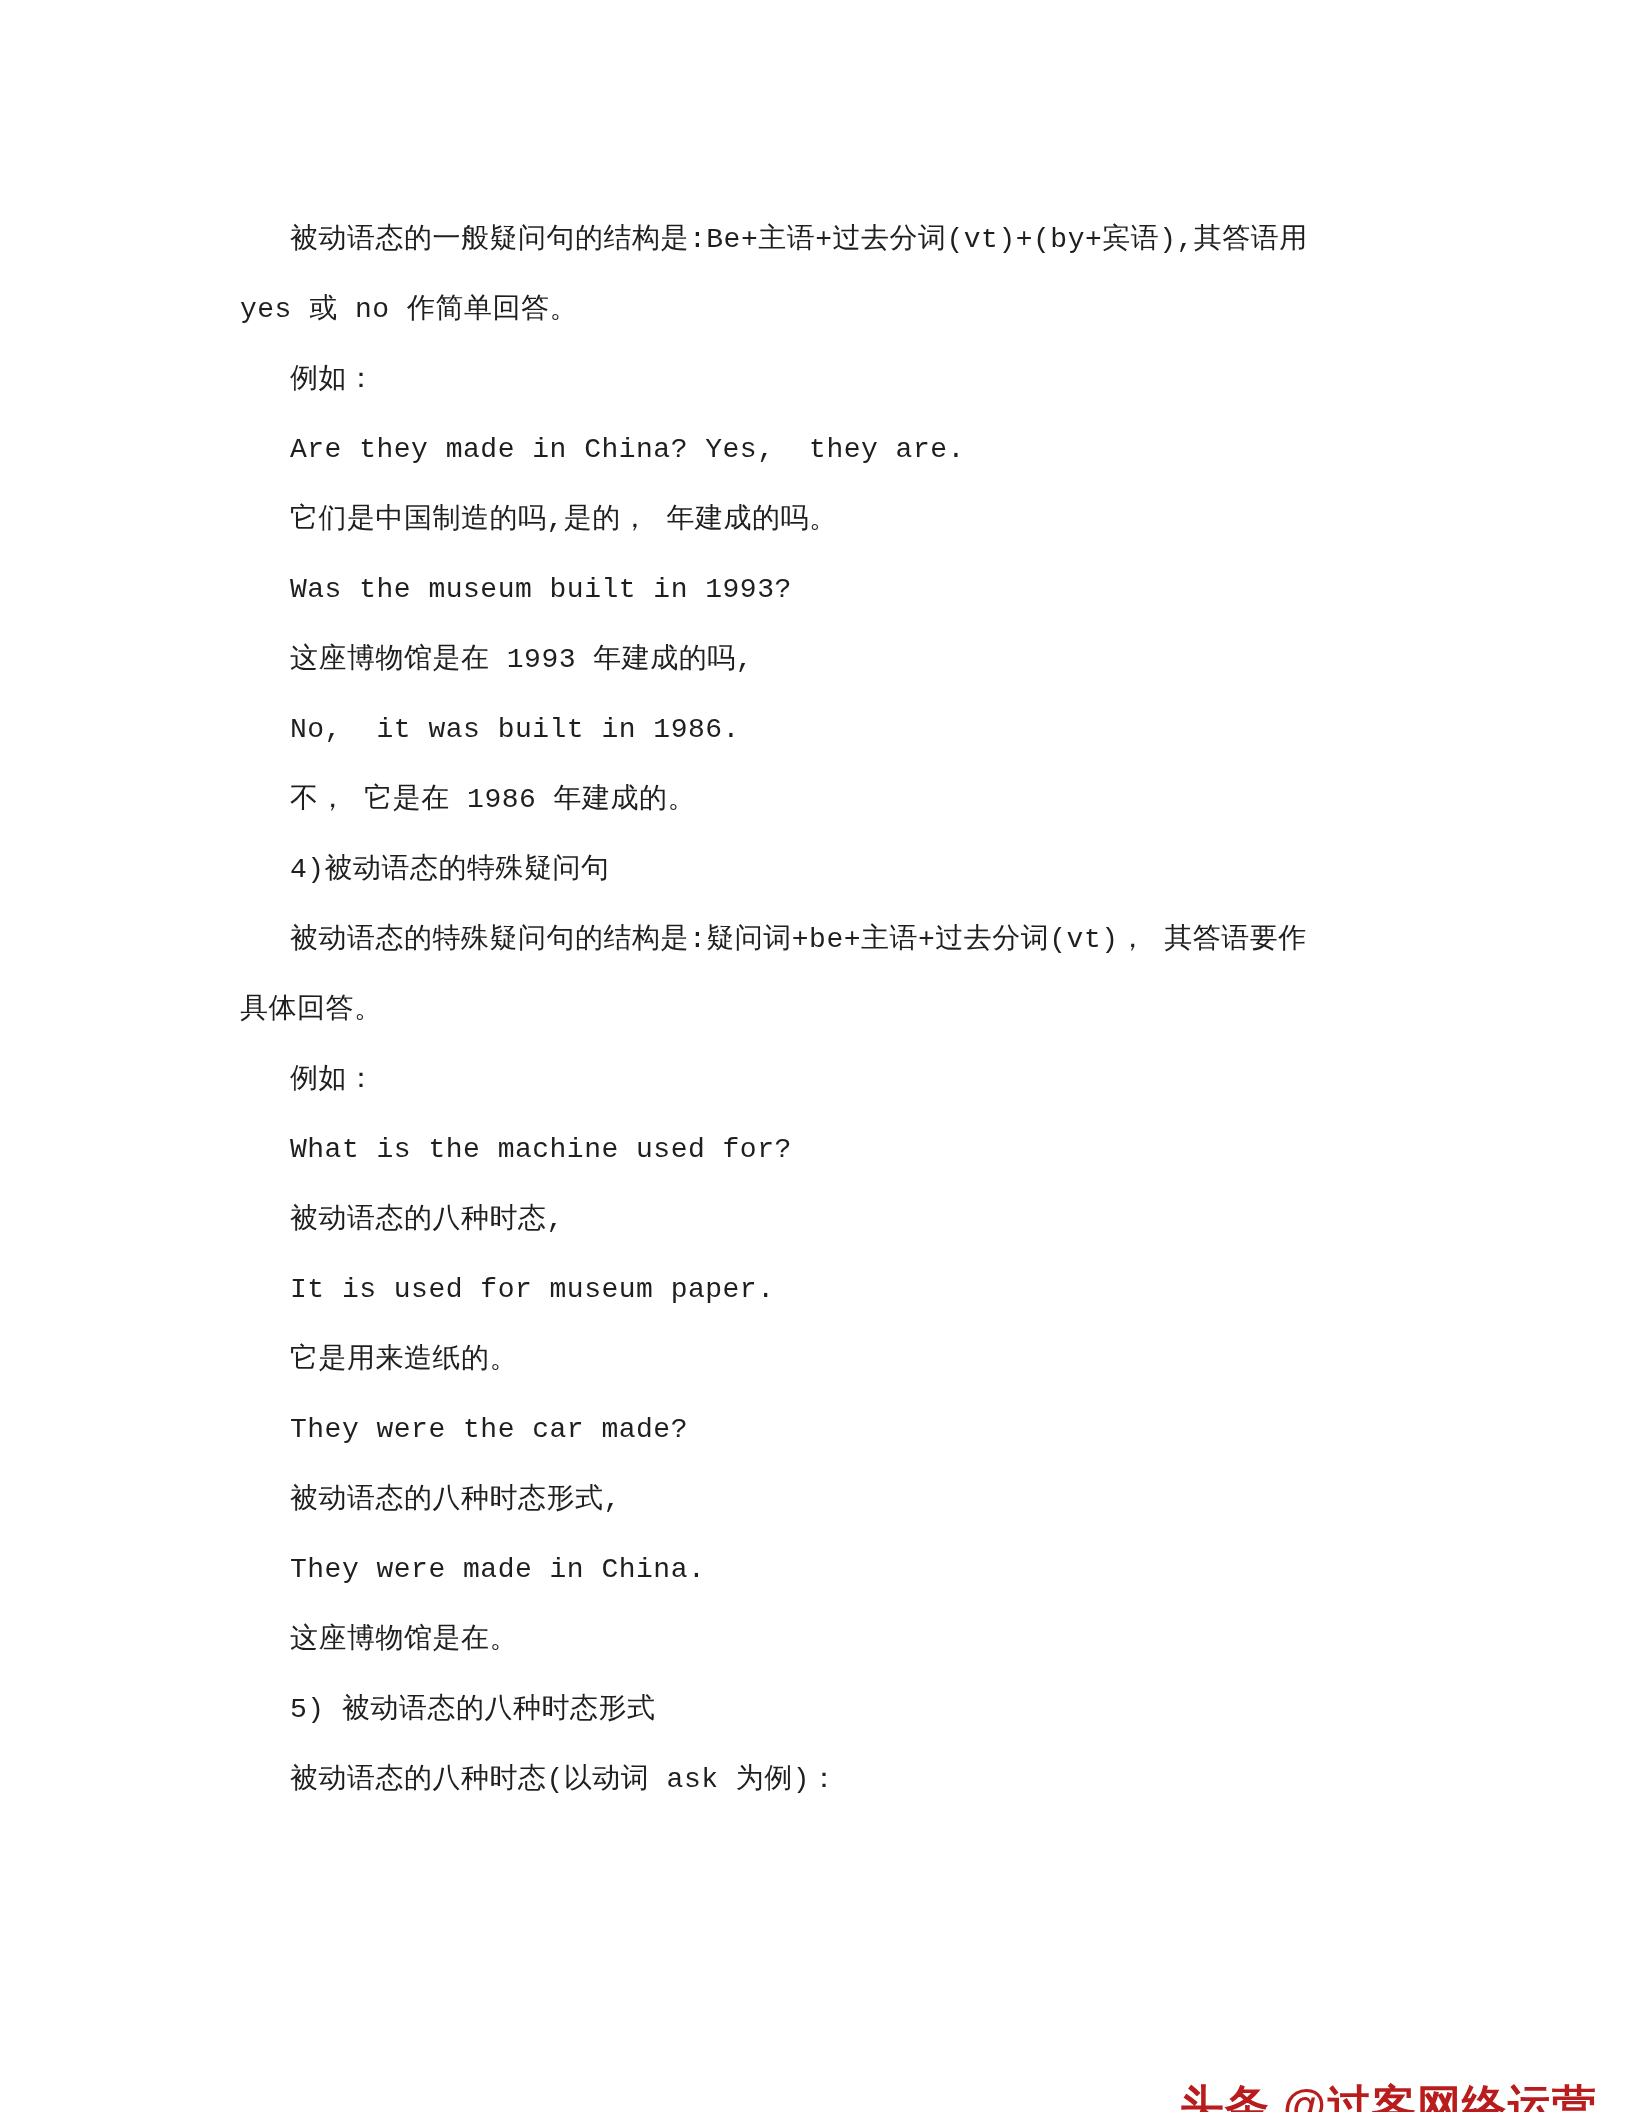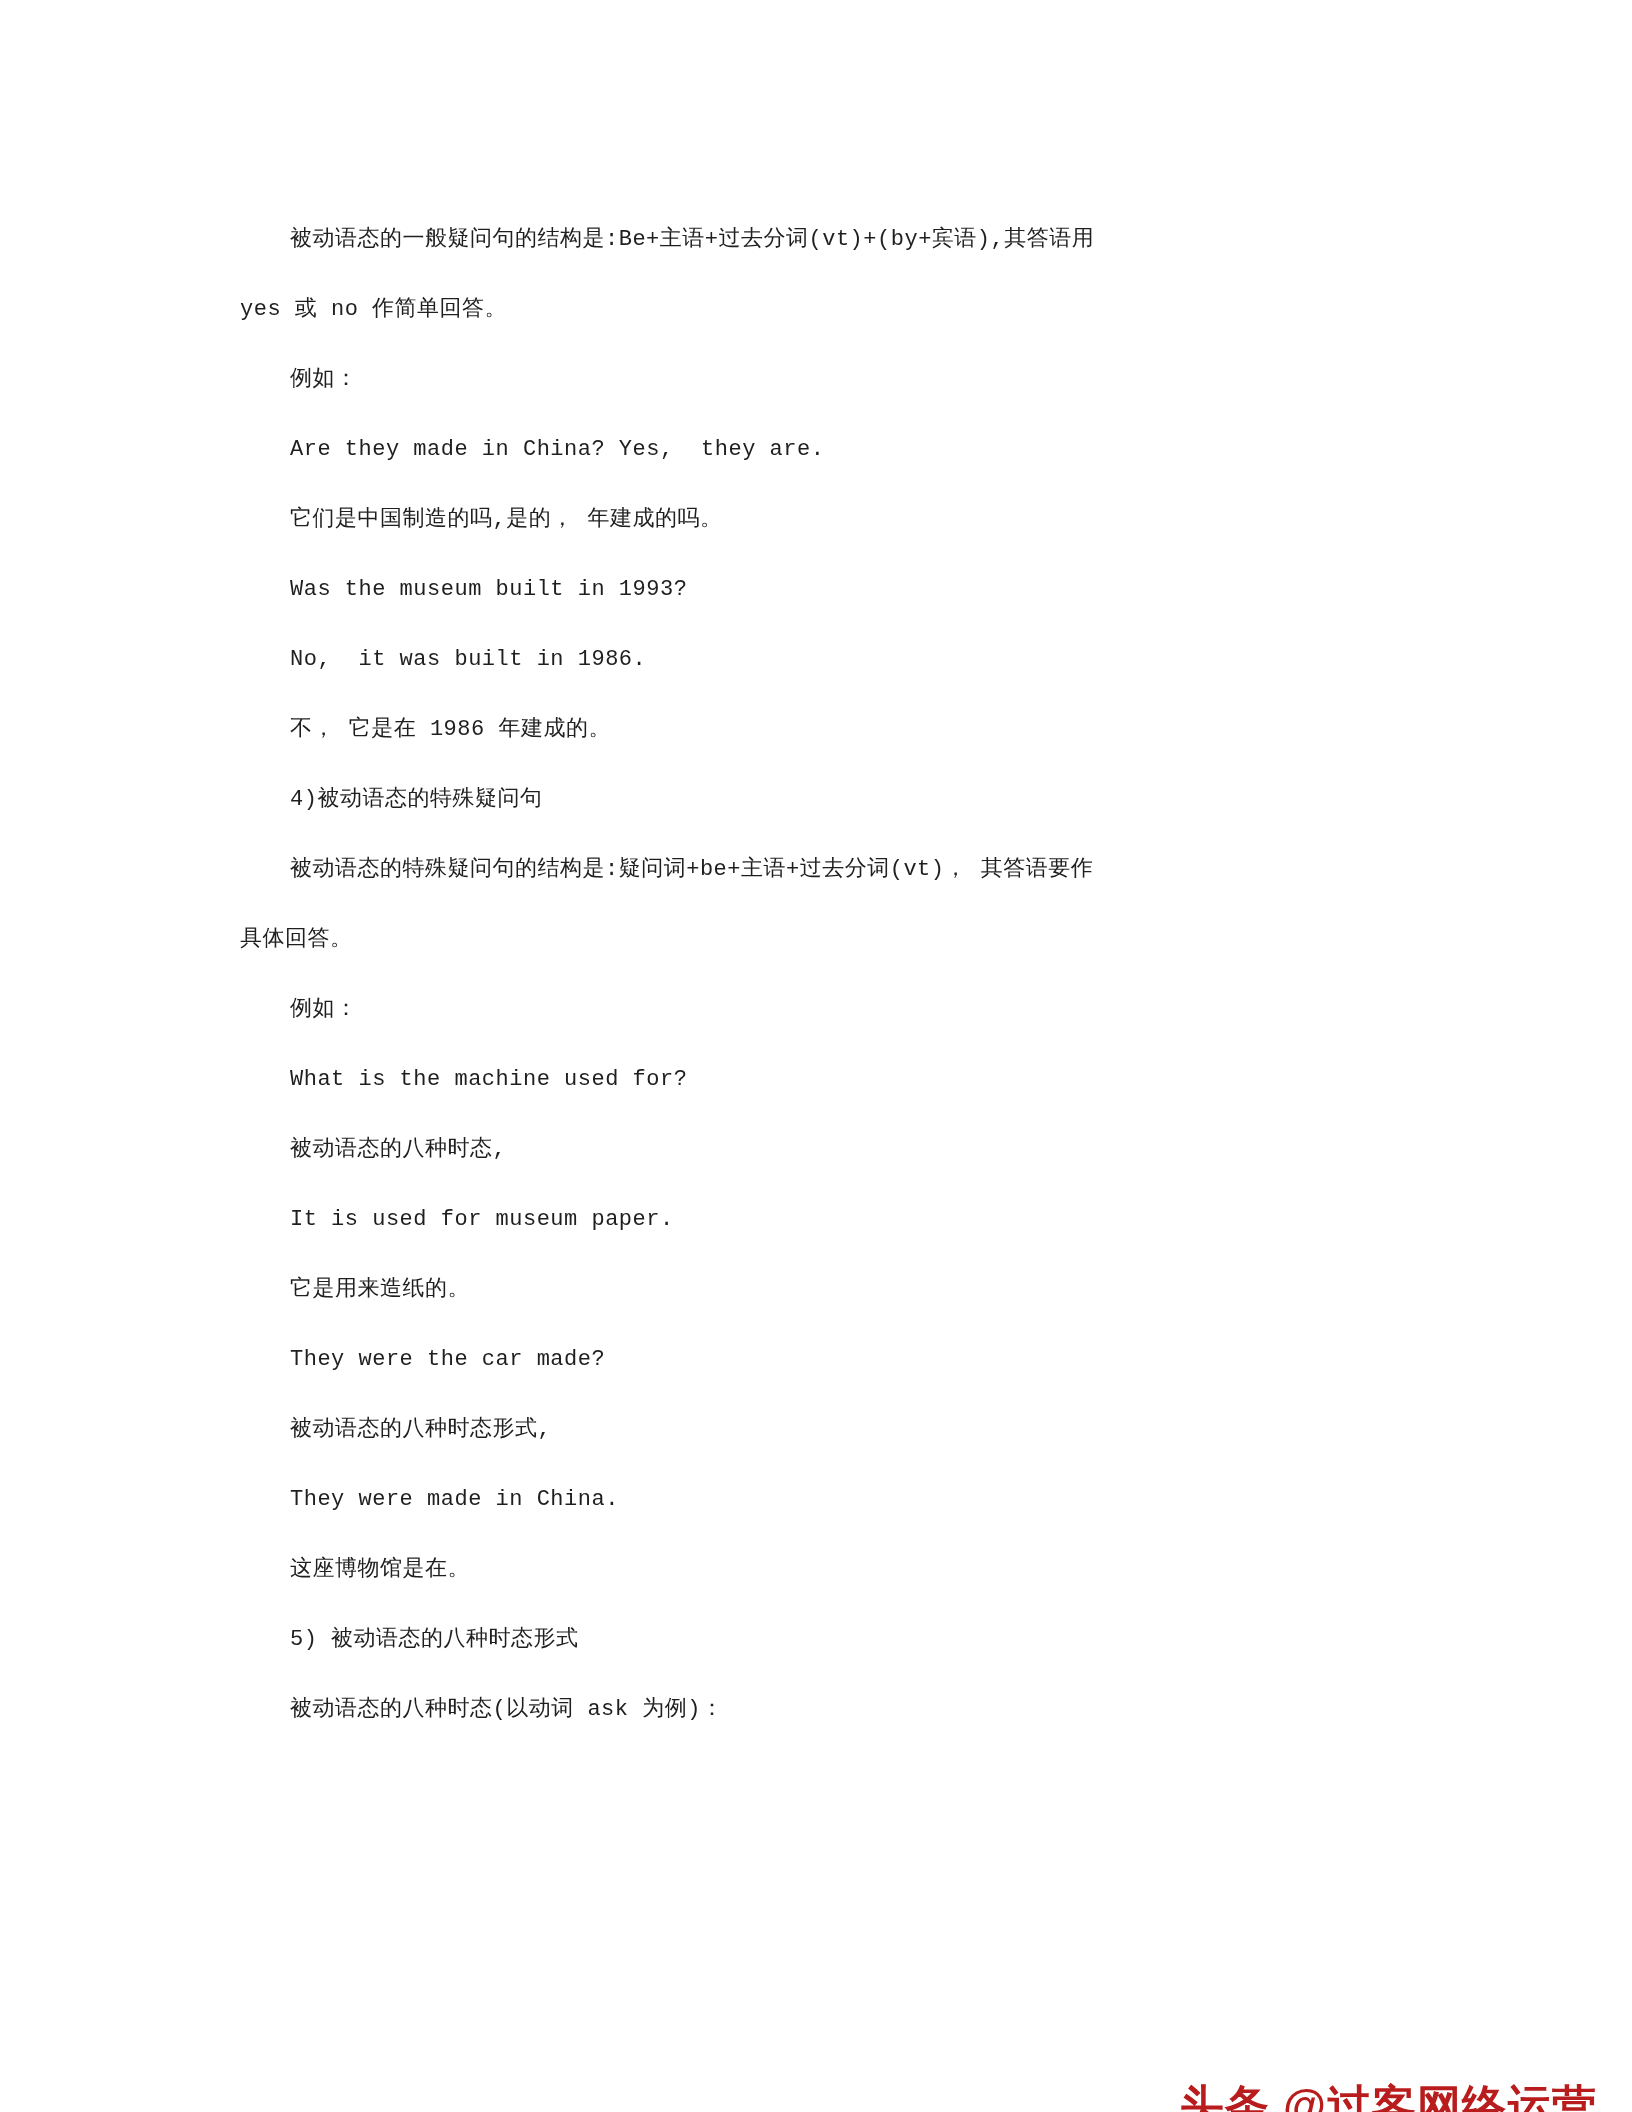--- a/index.html
+++ b/index.html
@@ -12,21 +12,21 @@
     position: relative;
     background: #ffffff;
     overflow: hidden;
     font-family: "Liberation Mono", "DejaVu Sans Mono", "Liberation Serif", serif;
   }
   .content-block {
     position: absolute;
     left: 240px;
     top: 205px;
     width: 1160px;
-    font-size: 22px;
+    font-size: 28px;
     line-height: 70px;
     color: #1f1f1f;
     letter-spacing: 0.5px;
   }
   .line {
     white-space: pre;
     height: 70px;
   }
   .line.indent {
     padding-left: 50px;
@@ -68,20 +68,21 @@
 </head>
 <body>
 
 <div class="content-block">
   <div class="line indent">被动语态的一般疑问句的结构是:Be+主语+过去分词(vt)+(by+宾语),其答语用</div>
   <div class="line flush">yes 或 no 作简单回答。</div>
   <div class="line indent">例如：</div>
   <div class="line indent">Are they made in China? Yes,  they are.</div>
   <div class="line indent">它们是中国制造的吗,是的， 年建成的吗。</div>
   <div class="line indent">Was the museum built in 1993?</div>
+  <div class="line indent">这座博物馆是在 1993 年建成的吗,</div>
   <div class="line indent">No,  it was built in 1986.</div>
   <div class="line indent">不， 它是在 1986 年建成的。</div>
   <div class="line indent">4)被动语态的特殊疑问句</div>
   <div class="line indent">被动语态的特殊疑问句的结构是:疑问词+be+主语+过去分词(vt)， 其答语要作</div>
   <div class="line flush">具体回答。</div>
   <div class="line indent">例如：</div>
   <div class="line indent">What is the machine used for?</div>
   <div class="line indent">被动语态的八种时态,</div>
   <div class="line indent">It is used for museum paper.</div>
   <div class="line indent">它是用来造纸的。</div>

